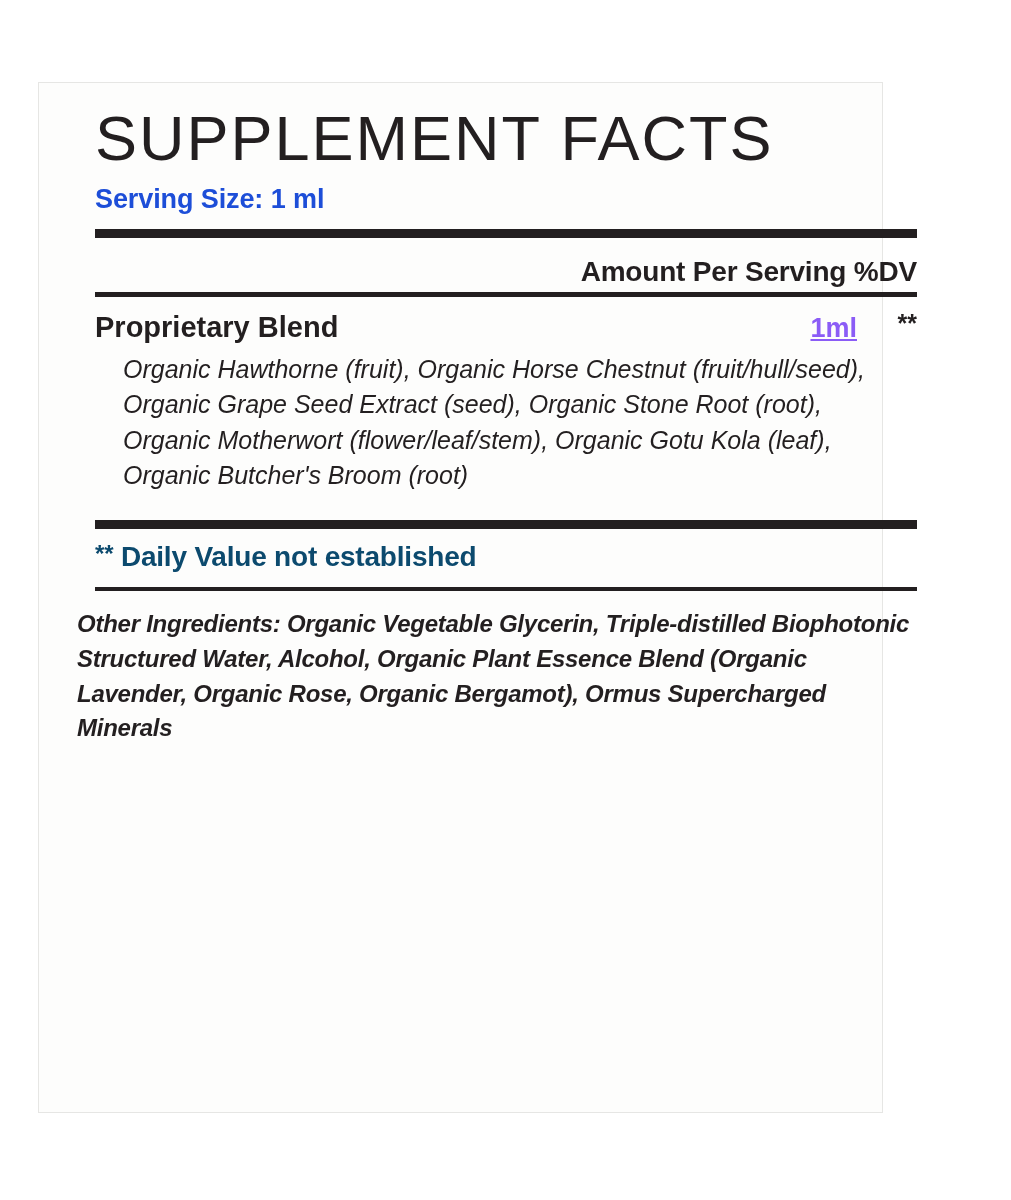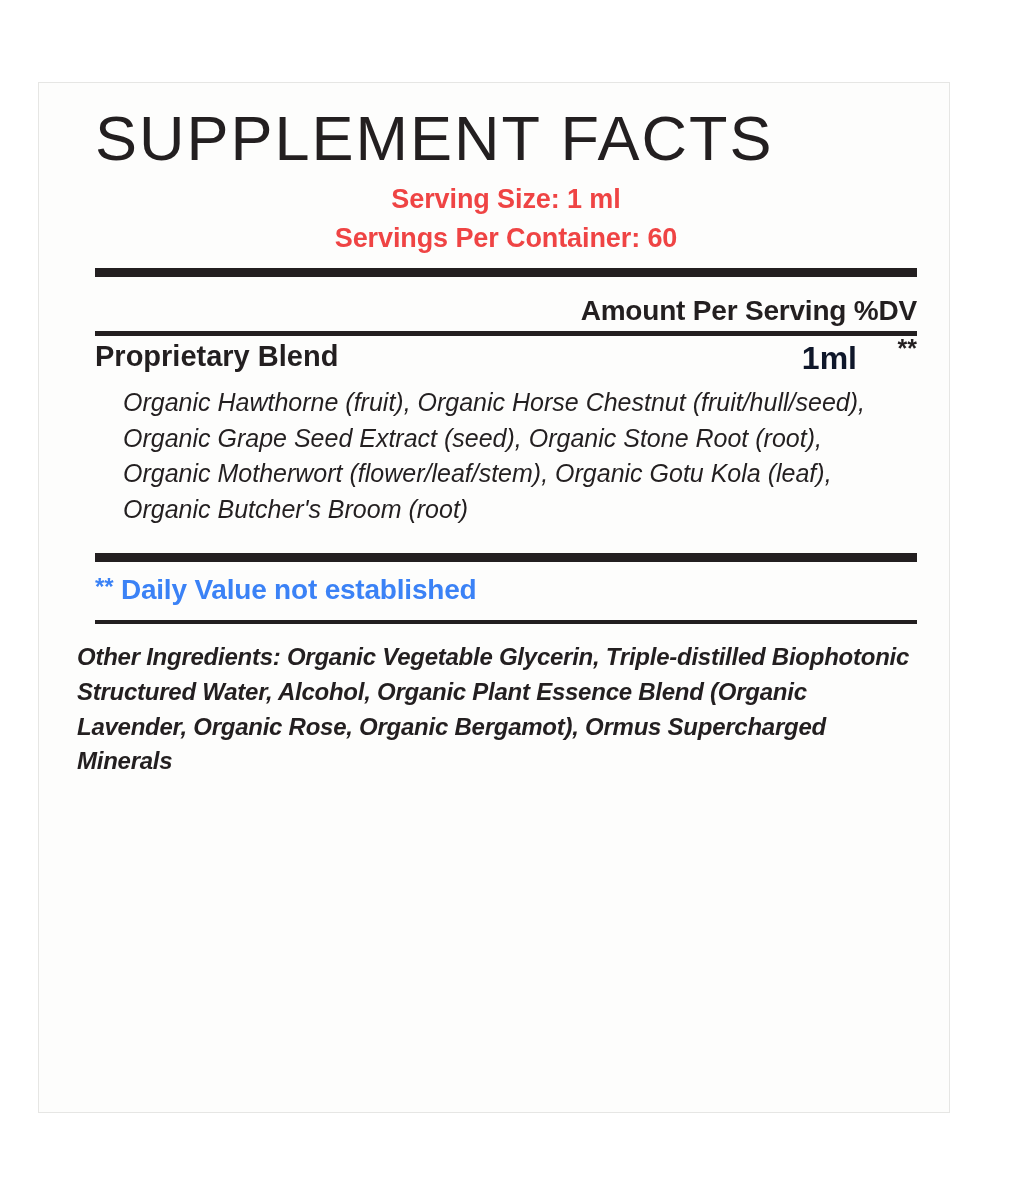--- a/index.html
+++ b/index.html
@@ -20,21 +20,21 @@
     width: 1011px;
     height: 1200px;
     background: #ffffff;
     box-sizing: border-box;
   }
 
   .panel {
     position: absolute;
     left: 38px;
     top: 82px;
-    width: 912px;
+    width: 845px;
     height: 1031px;
     background: #fdfdfc;
     border: 1px solid #e6e6e4;
     box-sizing: border-box;
   }
 
   .inner {
     position: absolute;
     left: 56px;
     top: 22px;
@@ -48,23 +48,22 @@
     letter-spacing: 2.0px;
     color: #231f20;
     margin: 0 0 8px 0;
     white-space: nowrap;
   }
 
   .serving-line {
     font-size: 27px;
     font-weight: bold;
     line-height: 1.45;
-    color: #ef4444;
+    color: #1d4ed8;
     letter-spacing: -0.1px;
-    text-align: center;
   }
 
   .rule-thick {
     height: 9px;
     background: #231f20;
     margin: 10px 0 0 0;
   }
   .rule-med {
     height: 5px;
     background: #231f20;
@@ -86,35 +85,36 @@
   .amount-row .amount-label {
     font-size: 28px;
     font-weight: bold;
     letter-spacing: -0.2px;
     color: #231f20;
     padding-right: 0px;
   }
 
   .blend-row {
     display: flex;
-    align-items: flex-start;
-    padding: 4px 0 2px 0;
+    align-items: flex-end;
+    padding: 14px 0 2px 0;
   }
   .blend-name {
     font-size: 29px;
     font-weight: bold;
     color: #231f20;
     flex: 1 1 auto;
   }
   .blend-amount {
-    font-size: 32px;
+    font-size: 27px;
     font-weight: bold;
-    color: #0f172a;
+    color: #8b5cf6;
     width: 130px;
     text-align: right;
+    text-decoration: underline;
   }
   .blend-dv {
     font-size: 25px;
     font-weight: bold;
     color: #231f20;
     width: 60px;
     text-align: right;
     position: relative;
     top: -6px;
   }
@@ -124,21 +124,21 @@
     line-height: 1.42;
     color: #231f20;
     padding: 6px 0 16px 28px;
     max-width: 760px;
     font-style: italic;
   }
 
   .dv-note {
     font-size: 28px;
     font-weight: bold;
-    color: #3b82f6;
+    color: #0c4a6e;
     padding: 12px 0 14px 0;
     letter-spacing: -0.2px;
   }
   .dv-note .stars {
     font-size: 24px;
     position: relative;
     top: -4px;
   }
 
   .other-ing {
@@ -156,21 +156,20 @@
 </head>
 <body>
 
 <div class="page">
   <div class="panel">
     <div class="inner">
 
       <h1 class="title">SUPPLEMENT FACTS</h1>
 
       <div class="serving-line">Serving Size: 1 ml</div>
-      <div class="serving-line">Servings Per Container: 60</div>
 
       <div class="rule-thick"></div>
 
       <div class="amount-row">
         <div class="amount-label">Amount Per Serving %DV</div>
       </div>
 
       <div class="rule-med"></div>
 
       <div class="blend-row">

